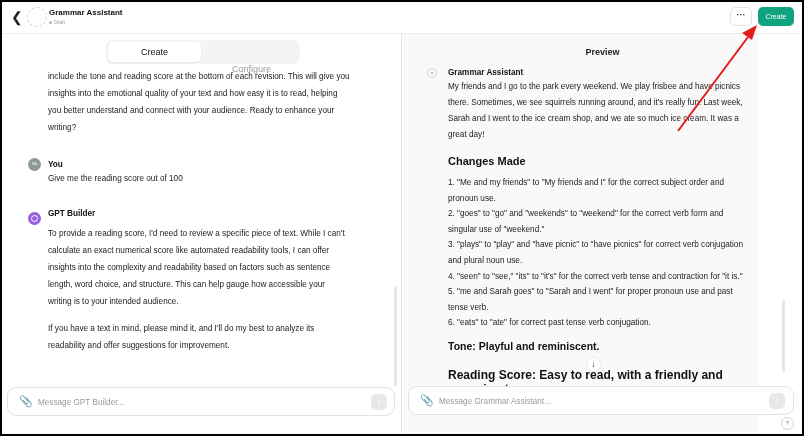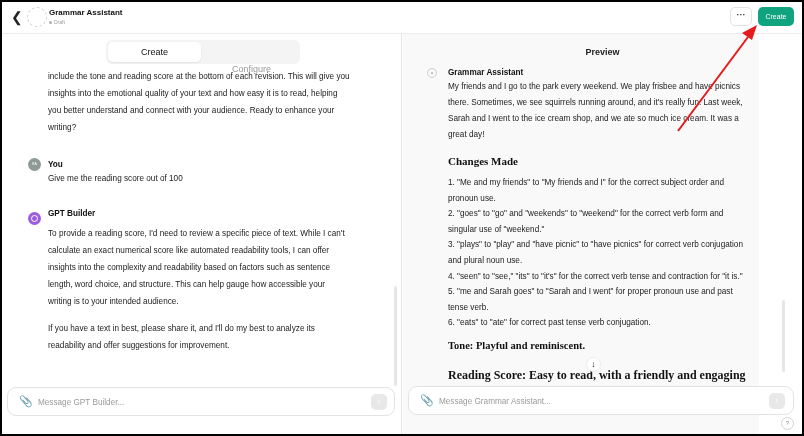--- a/index.html
+++ b/index.html
@@ -39,21 +39,21 @@
     .input-box input { position: absolute; left: 30px; top: 7px; height: 14px; border: none; outline: none; font-size: 8.2px; font-family: "Liberation Sans", sans-serif; color: #333; background: transparent; width: 280px; }
     .input-box input::placeholder { color: #9a9a9a; }
     .send { position: absolute; top: 6px; width: 16px; height: 16px; border-radius: 5px; background: #e8e8e8; color: #fff; font-size: 9px; text-align: center; line-height: 16px; }
 
     
     .right { position: absolute; left: 401px; top: 32px; width: 356px; height: 400px; background: #f9f9f9; }
     .preview-title { position: absolute; left: 0; width: 399px; top: 13px; text-align: center; font-size: 9px; font-weight: bold; color: #222; }
     .p-avatar { position: absolute; left: 24px; top: 34px; width: 10px; height: 10px; border-radius: 50%; border: 1px solid #cfcfcf; font-size: 5px; line-height: 8px; text-align: center; color: #aaa; }
     .p-author { position: absolute; left: 45px; top: 34px; font-size: 8.2px; font-weight: bold; color: #111; }
     .p-text { position: absolute; left: 45px; font-size: 8.2px; line-height: 16px; color: #222; width: 335px; }
-    .p-h { position: absolute; left: 45px; font-size: 11px; font-weight: bold; color: #111; font-family: Liberation Serif, serif; }
+    .p-h { position: absolute; left: 45px; font-size: 11px; font-weight: bold; color: #111; }
     .p-list { position: absolute; left: 45px; top: 141px; width: 345px; font-size: 8.2px; line-height: 15.6px; color: #222; list-style: none; }
     .right-scroll { position: absolute; left: 780px; top: 298px; width: 3px; height: 72px; border-radius: 2px; background: #e6e6e6; }
     .down-btn { position: absolute; left: 183px; top: 323px; width: 15px; height: 15px; border-radius: 50%; background: #fff; border: 1px solid #ececec; font-size: 9px; text-align: center; line-height: 13px; color: #222; cursor: pointer; }
     .help-btn { position: absolute; left: 378px; top: 383px; width: 13px; height: 13px; border-radius: 50%; border: 1px solid #d3d3d3; font-size: 6px; text-align: center; line-height: 11px; color: #888; background: #fff; cursor: pointer; }
 
     
     .arrow { position: absolute; left: 0; top: 0; width: 804px; height: 436px; pointer-events: none; }
   </style>
 </head>
 <body>
@@ -88,21 +88,21 @@
 
     <div class="mini-avatar builder-avatar" style="top:178px;"></div>
     <div class="msg-author" style="top:175px;">GPT Builder</div>
     <div class="msg-text" style="top:191px;">
       <div>To provide a reading score, I'd need to review a specific piece of text. While I can't</div>
       <div>calculate an exact numerical score like automated readability tools, I can offer</div>
       <div>insights into the complexity and readability based on factors such as sentence</div>
       <div>length, word choice, and structure. This can help gauge how accessible your</div>
       <div>writing is to your intended audience.</div>
       <div style="height:10px;"></div>
-      <div>If you have a text in best, please share it, and I'll do my best to analyze its</div>
+      <div>If you have a text in mind, please mind it, and I'll do my best to analyze its</div>
       <div>readability and offer suggestions for improvement.</div>
     </div>
 
     <div class="left-scroll"></div>
 
     <div class="input-box" style="left:5px; top:353px; width:388px;">
       <span class="clip">📎</span>
       <input type="text" placeholder="Message GPT Builder..." style="">
       <span class="send" style="left:363px;">↑</span>
     </div>

